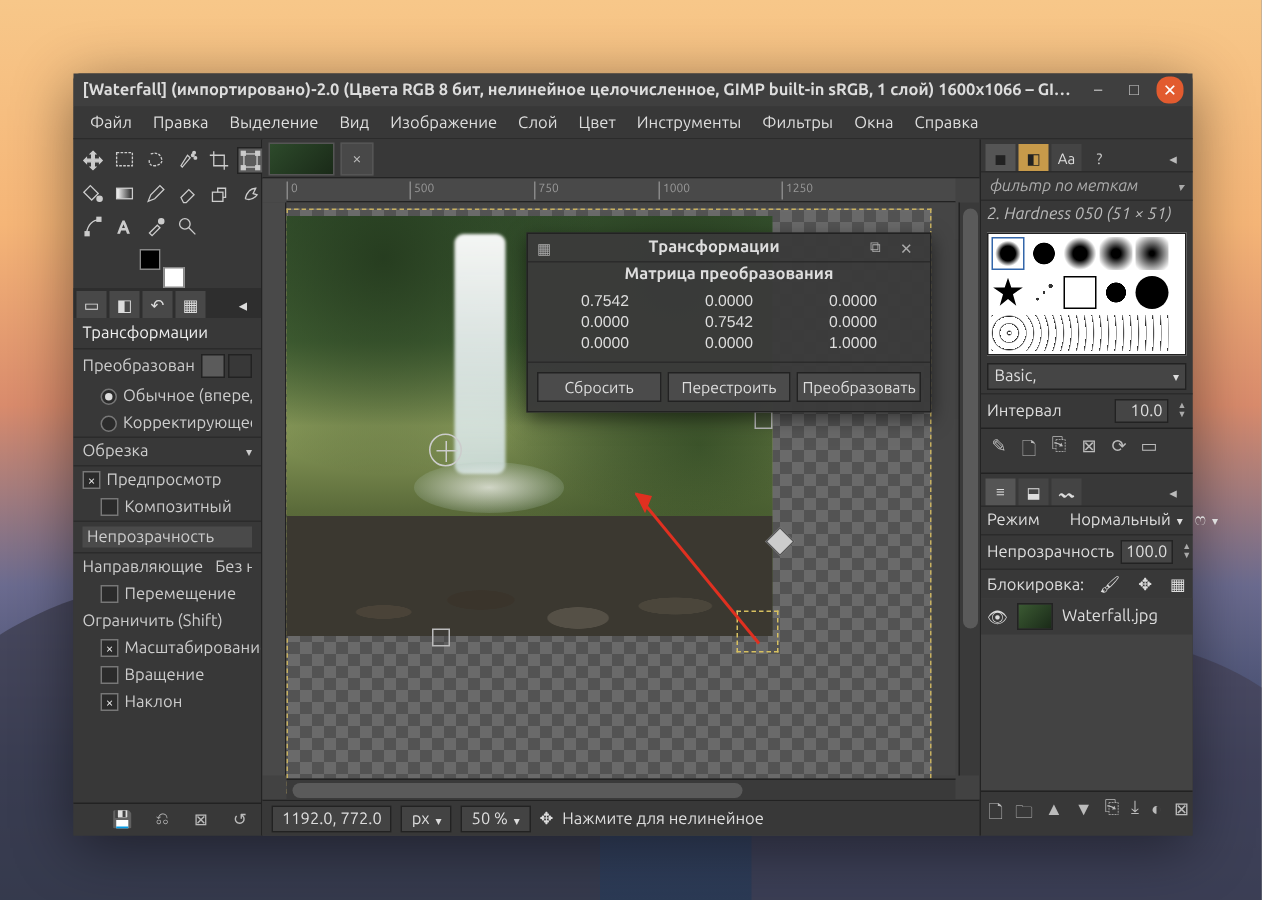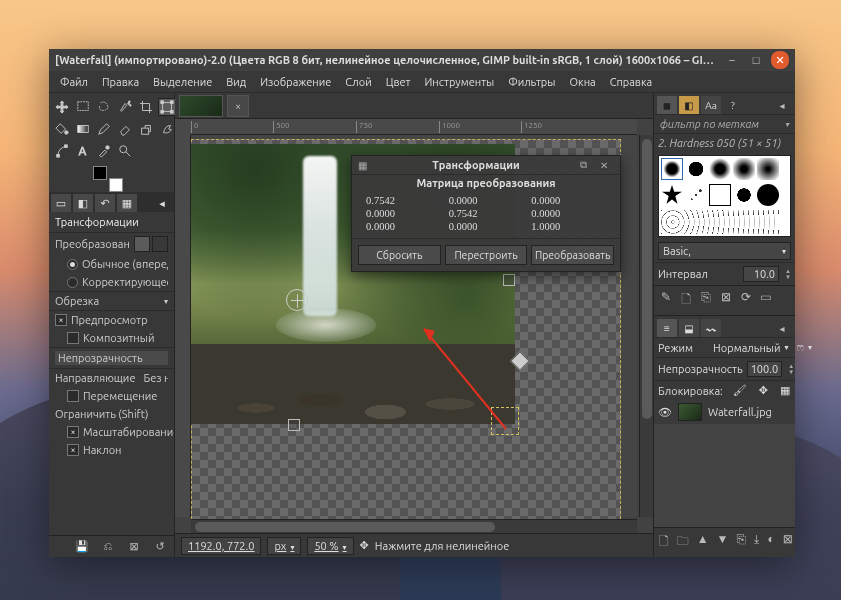--- a/index.html
+++ b/index.html
@@ -62,25 +62,25 @@
 .scroll-h { position:absolute; bottom:0; left:16px; right:16px; height:14px; background:#3a3a3a; border-top:1px solid #222;}
 .scroll-h .thumb { position:absolute; left:4px; top:2px; height:10px; width:300px; background:#5a5a5a; border-radius:5px;}
 .scroll-v { position:absolute; top:16px; right:0; width:14px; bottom:16px; background:#3a3a3a; border-left:1px solid #222;}
 .scroll-v .thumb { position:absolute; top:4px; left:2px; width:10px; height:280px; background:#5a5a5a; border-radius:5px;}
 .transform-dialog { position:absolute; top:20px; left:160px; width:270px; background:rgba(58,58,58,.96); border:1px solid #222; box-shadow:0 4px 12px rgba(0,0,0,.5); color:#ddd; font-size:11px;}
 .td-head { display:flex; align-items:center; padding:3px 6px; gap:6px; border-bottom:1px solid #2b2b2b;}
 .td-head .title { flex:1; text-align:center; font-weight:bold;}
 .td-head .icn { width:14px; color:#aaa; cursor:pointer; font-size:10px;}
 .td-sub { text-align:center; padding:2px 0 4px 0; font-weight:bold;}
 .td-matrix { display:grid; grid-template-columns:1fr 1fr 1fr; gap:2px 8px; padding:2px 14px 6px 14px;}
-.td-matrix span { text-align:left; font-family:Liberation Serif, serif; font-size:10.5px;}
+.td-matrix span { text-align:center; font-family:Liberation Sans, sans-serif; font-size:10.5px;}
 .td-btns { display:flex; gap:4px; padding:6px; border-top:1px solid #2b2b2b;}
 .td-btn { flex:1; background:#4b4b4b; border:1px solid #222; padding:3px 2px; text-align:center; cursor:pointer; font-size:10.5px;}
 .status-bar { height:24px; background:#383838; border-top:1px solid #222; display:flex; align-items:center; gap:6px; padding:0 6px; font-size:11px;}
-.status-field { background:#434343; border:1px solid #222; padding:2px 6px; display:flex; align-items:flex-end; gap:4px;text-decoration:underline;}
+.status-field { background:#434343; border:1px solid #222; padding:2px 6px; display:flex; align-items:flex-end; gap:4px;}
 .status-field .tri { font-size:8px;}
 .right-panel { width:142px; background:#383838; display:flex; flex-direction:column; border-left:1px solid #232323;}
 .rp-tabs { display:flex; gap:2px; padding:3px 3px 0 3px;}
 .rp-tab { width:20px; height:18px; background:#555; display:flex; align-items:center; justify-content:center; font-size:10px; color:#222;}
 .rp-tab.on { background:#888;}
 .rp-row { display:flex; align-items:center; padding:3px 4px; gap:4px; border-top:1px solid #2b2b2b;}
 .brush-field { padding:3px 6px; font-style:italic; color:#aaa; display:flex; align-items:center; border-top:1px solid #2b2b2b;}
 .brush-grid { margin:3px 4px; background:#fff; height:82px; position:relative; border:1px solid #222;}
 .brush-grid .cell { position:absolute; display:flex; align-items:center; justify-content:center;}
 .rp-dropdown { margin:2px 4px; background:#454545; border:1px solid #222; padding:2px 4px; display:flex; align-items:center;}
@@ -283,20 +283,24 @@
             <span>Перемещение</span>
           </div>
         <div class="opt-row" style="border:none">
             <span>Ограничить (Shift)</span>
           </div>
         <div class="opt-row indent" style="border:none">
             <span class="checkbox">×</span>
             <span>Масштабирование</span>
           </div>
         <div class="opt-row indent" style="border:none">
+            <span class="checkbox"></span>
+            <span>Вращение</span>
+          </div>
+        <div class="opt-row indent" style="border:none">
             <span class="checkbox">×</span>
             <span>Наклон</span>
           </div>
       </div>
       <div class="bottom-toolstrip">
         <span>💾</span>
         <span>⎌</span>
         <span>⊠</span>
         <span>↺</span>
       </div>

